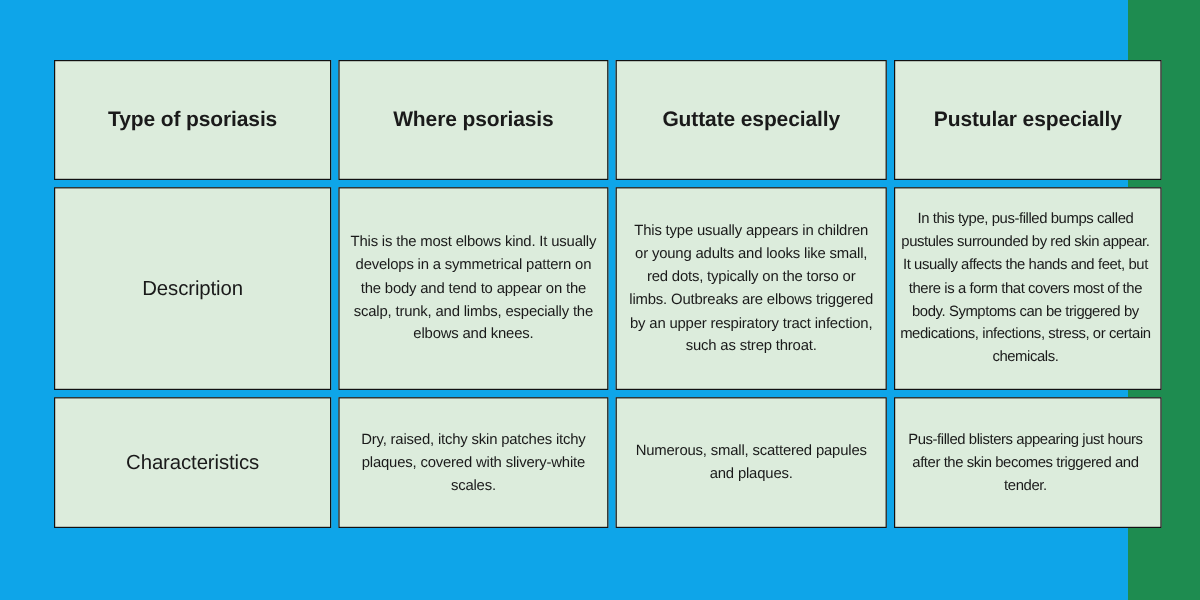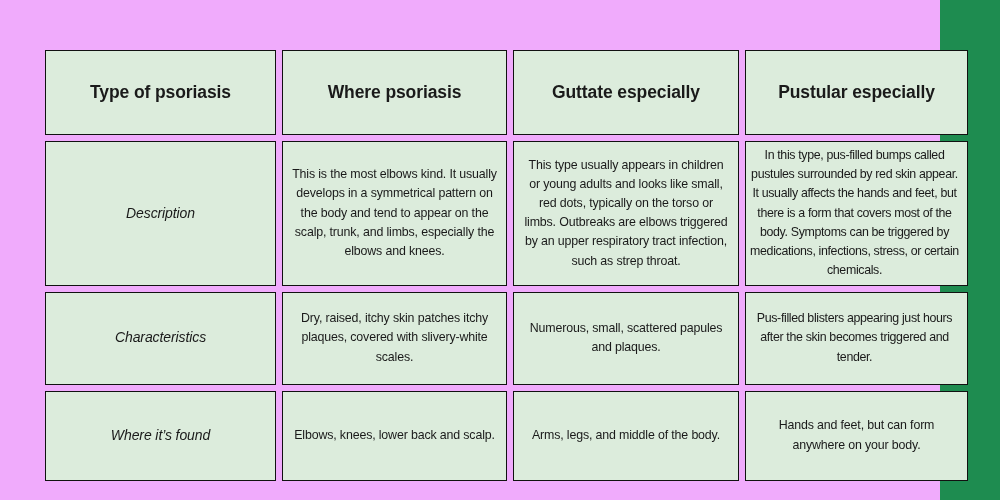--- a/index.html
+++ b/index.html
@@ -10,21 +10,21 @@
     width: 1000px;
     height: 500px;
     overflow: hidden;
     font-family: "Liberation Sans", sans-serif;
     background: #1e8c50;
   }
   #page {
     position: relative;
     width: 940px;
     height: 500px;
-    background: #f0abfc;
+    background: #0ea5e9;
     box-sizing: border-box;
   }
   #table-wrap {
     position: absolute;
     left: 45px;
     top: 50px;
     width: 905px;
     height: 402px;
   }
   table.compare-table {
@@ -56,25 +56,24 @@
   tr.row-char  td { height: 93px; }
   tr.row-where td { height: 90px; }
 
   td.header-cell {
     font-size: 17.5px;
     font-weight: bold;
     letter-spacing: -0.1px;
     line-height: 1.25;
   }
   td.rowlabel-cell {
-    font-size: 14px;
+    font-size: 17px;
     font-weight: 500;
     letter-spacing: -0.1px;
     line-height: 1.25;
-    font-style: italic;
   }
   td.body-cell {
     font-size: 12.4px;
     font-weight: normal;
     line-height: 1.55;
     letter-spacing: -0.15px;
     padding-left: 5px;
     padding-right: 5px;
   }
   td.body-cell.tight {
@@ -110,22 +109,16 @@
           <td class="body-cell tight">In this type, pus-filled bumps called pustules surrounded by red skin appear. It usually affects the hands and feet, but there is a form that covers most of the body. Symptoms can be triggered by medications, infections, stress, or certain chemicals.</td>
         </tr>
 
         <tr class="row-char">
           <td class="rowlabel-cell">Characteristics</td>
           <td class="body-cell">Dry, raised, itchy skin patches itchy plaques, covered with slivery-white scales.</td>
           <td class="body-cell">Numerous, small, scattered papules and plaques.</td>
           <td class="body-cell tight">Pus-filled blisters appearing just hours after the skin becomes triggered and tender.</td>
         </tr>
 
-        <tr class="row-where">
-          <td class="rowlabel-cell">Where it’s found</td>
-          <td class="body-cell">Elbows, knees, lower back and scalp.</td>
-          <td class="body-cell">Arms, legs, and middle of the body.</td>
-          <td class="body-cell">Hands and feet, but can form anywhere on your body.</td>
-        </tr>
       </tbody>
     </table>
   </div>
 </div>
 
 </body></html>

